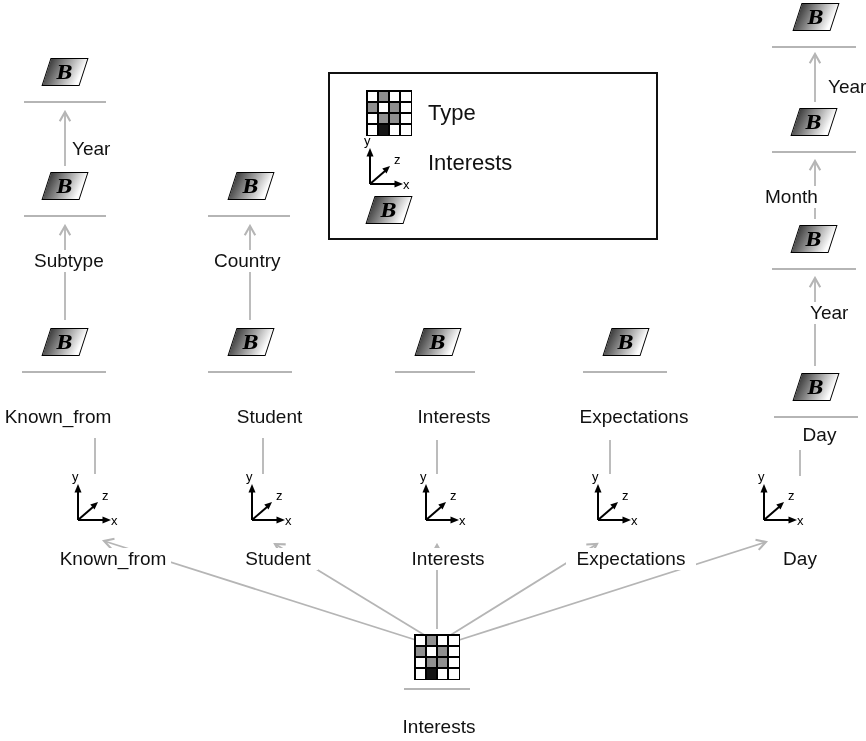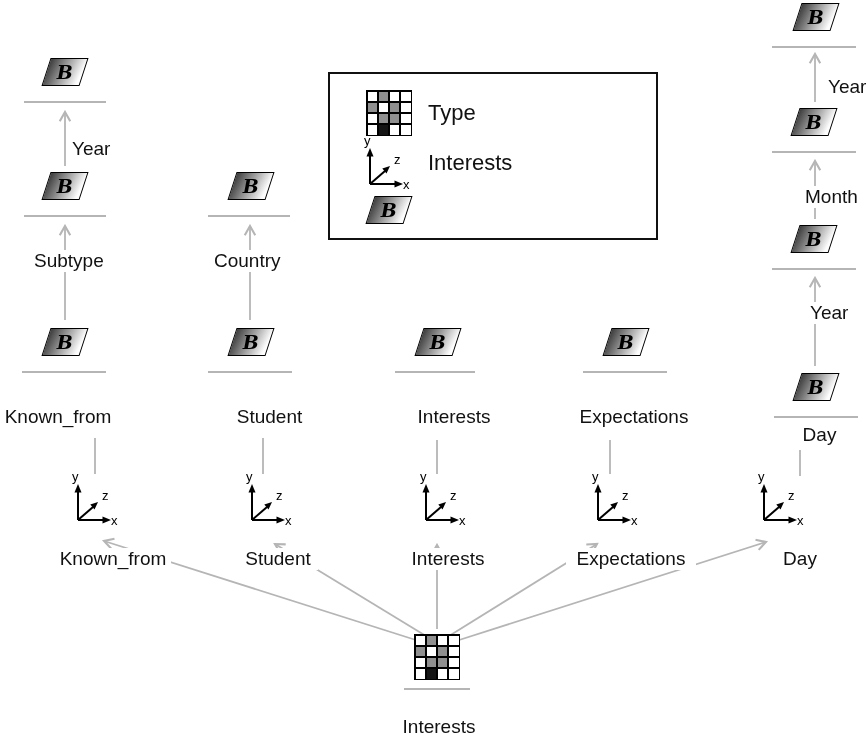--- a/index.html
+++ b/index.html
@@ -125,21 +125,21 @@
   <div class="hlevel" style="left:797px;top:3px">
       <span>B</span>
     </div>
   <div class="baseline" style="left:772px;top:46px;width:84px"></div>
   <div class="lbl" style="left:826px;top:76px">Year</div>
 
   <div class="hlevel" style="left:795px;top:108px">
       <span>B</span>
     </div>
   <div class="baseline" style="left:772px;top:151px;width:84px"></div>
-  <div class="lbl" style="left:803px;top:186px">Month</div>
+  <div class="lbl" style="left:763px;top:186px">Month</div>
 
   <div class="hlevel" style="left:795px;top:225px">
       <span>B</span>
     </div>
   <div class="baseline" style="left:772px;top:268px;width:84px"></div>
   <div class="lbl" style="left:808px;top:302px">Year</div>
 
   <div class="hlevel" style="left:797px;top:373px">
       <span>B</span>
     </div>

